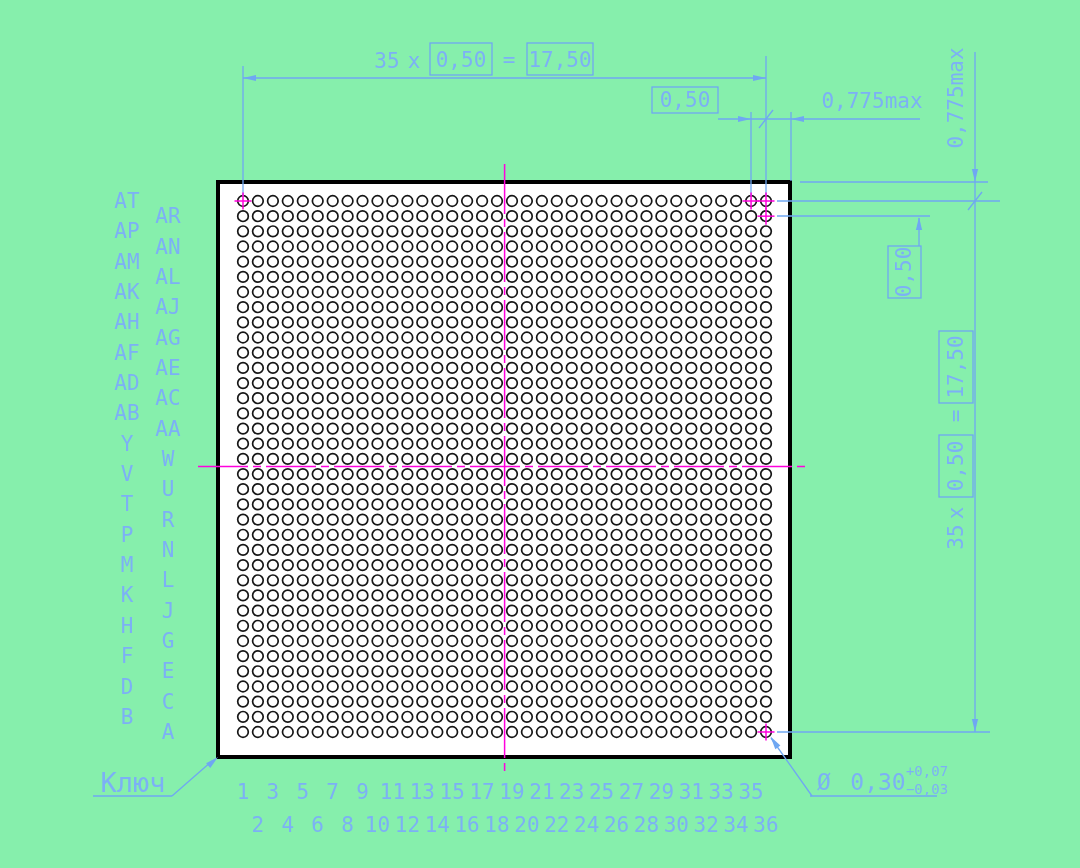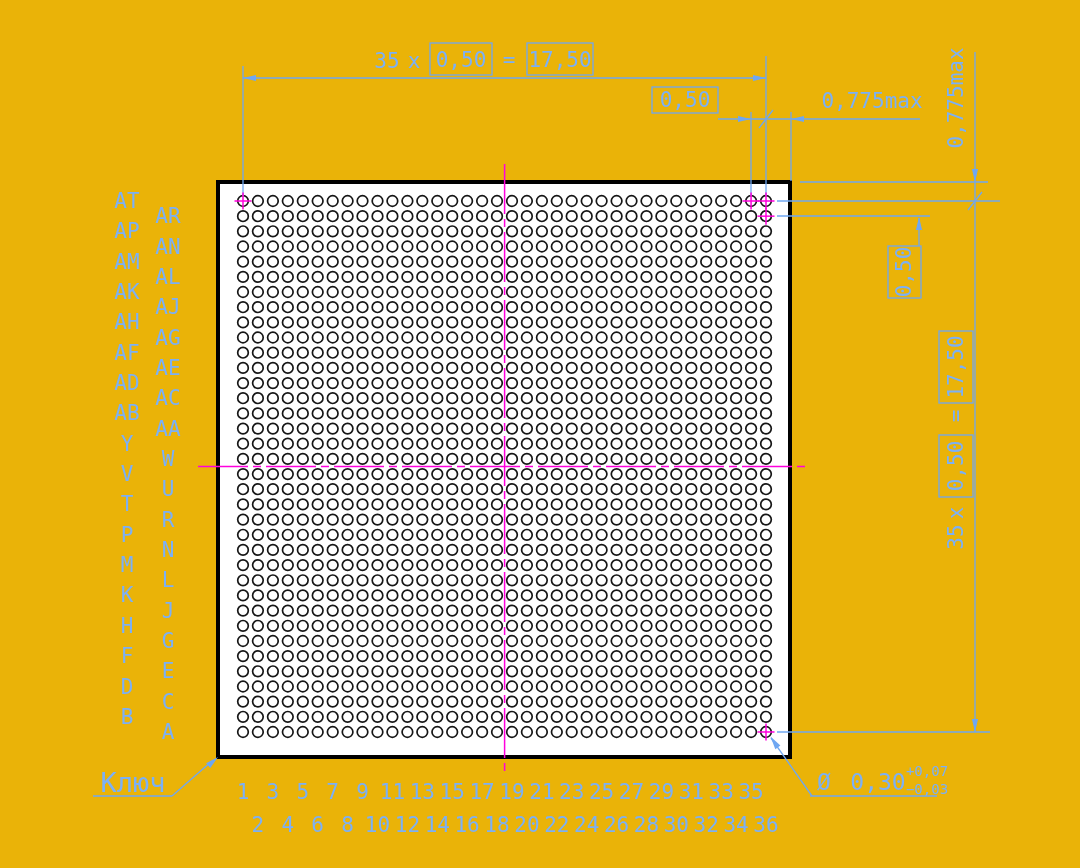--- a/index.html
+++ b/index.html
@@ -1,16 +1,16 @@
 <!DOCTYPE html>
 <html><head>
 <meta charset="utf-8">
 <style>
   html,body{margin:0;padding:0;background:#ffffff;}
-  #stage{position:relative;width:1080px;height:868px;background:#eab308;overflow:hidden;}
+  #stage{position:relative;width:1080px;height:868px;background:#86efac;overflow:hidden;}
   svg{display:block;}
   svg text{
     font-family:"DejaVu Sans Mono","Liberation Mono",monospace;
     fill:#7cb0f5;
     text-anchor:middle;
     dominant-baseline:central;
   }
   .dim{stroke:#6fa7f2;stroke-width:1.3;fill:none;}
   .arr{fill:#6fa7f2;stroke:none;}
   .dimbox{stroke:#6fa7f2;stroke-width:1.3;fill:none;}

